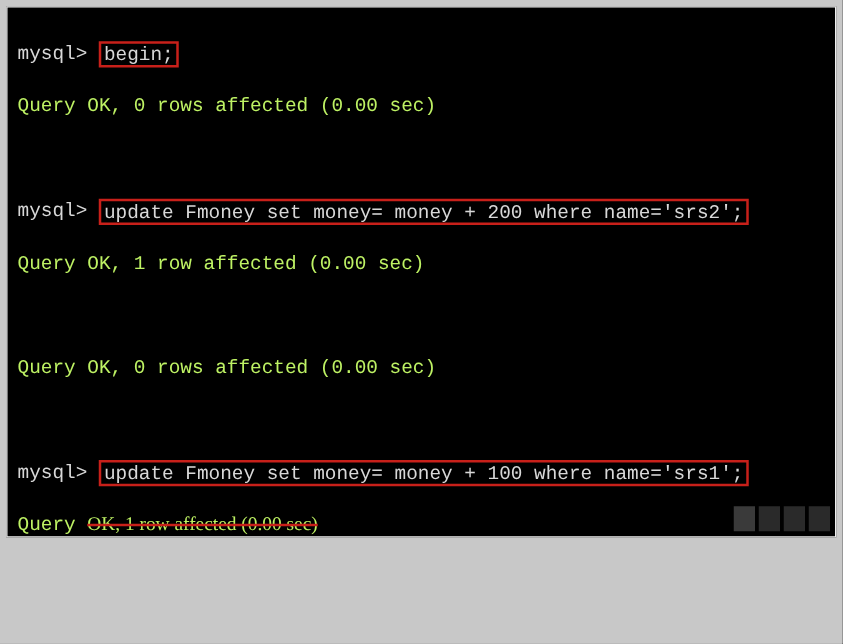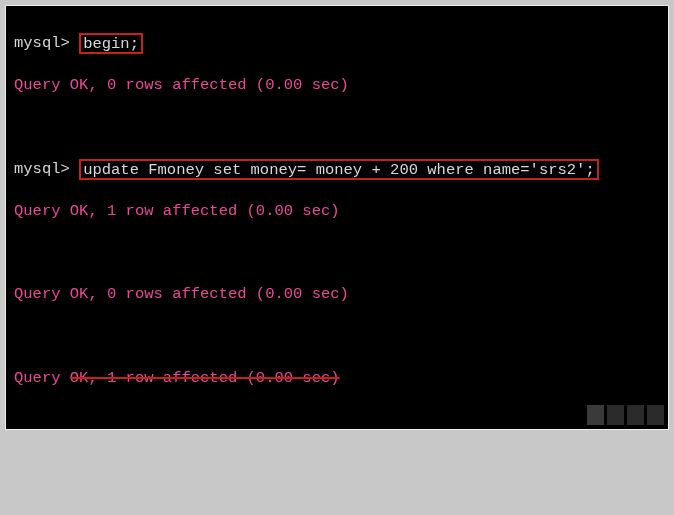--- a/index.html
+++ b/index.html
@@ -41,26 +41,27 @@
     border: 2px solid #c8201a;
     color: #d8d8d8;
     padding: 0 2px;
     margin-left: 0;
     box-sizing: border-box;
     height: 21px;
     line-height: 18px;
     vertical-align: top;
   }
   .result {
-    color: #ec4899;
+    color: #bef264;
   }
   .strike {
     text-decoration: line-through;
     text-decoration-thickness: 2px;
     text-decoration-color: #c8201a;
+    font-family: Liberation Serif, serif;
   }
   .wm {
     position: absolute;
     right: 4px;
     bottom: 4px;
     width: 80px;
     height: 20px;
     display: flex;
   }
   .wm span {
@@ -75,20 +76,21 @@
 
 <div class="terminal">
 <span class="line"><span class="prompt">mysql&gt;</span> <span class="box"><span class="cmd">begin;</span></span></span>
 <span class="line result">Query OK, 0 rows affected (0.00 sec)</span>
 <span class="line"> </span>
 <span class="line"><span class="prompt">mysql&gt;</span> <span class="box"><span class="cmd">update Fmoney set money= money + 200 where name='srs2';</span></span></span>
 <span class="line result">Query OK, 1 row affected (0.00 sec)</span>
 <span class="line"> </span>
 <span class="line result">Query OK, 0 rows affected (0.00 sec)</span>
 <span class="line"> </span>
+<span class="line"><span class="prompt">mysql&gt;</span> <span class="box"><span class="cmd">update Fmoney set money= money + 100 where name='srs1';</span></span></span>
 <span class="line result">Query <span class="strike">OK, 1 row affected (0.00 sec)</span></span>
 
 
 
 
 
 
 
 
 

